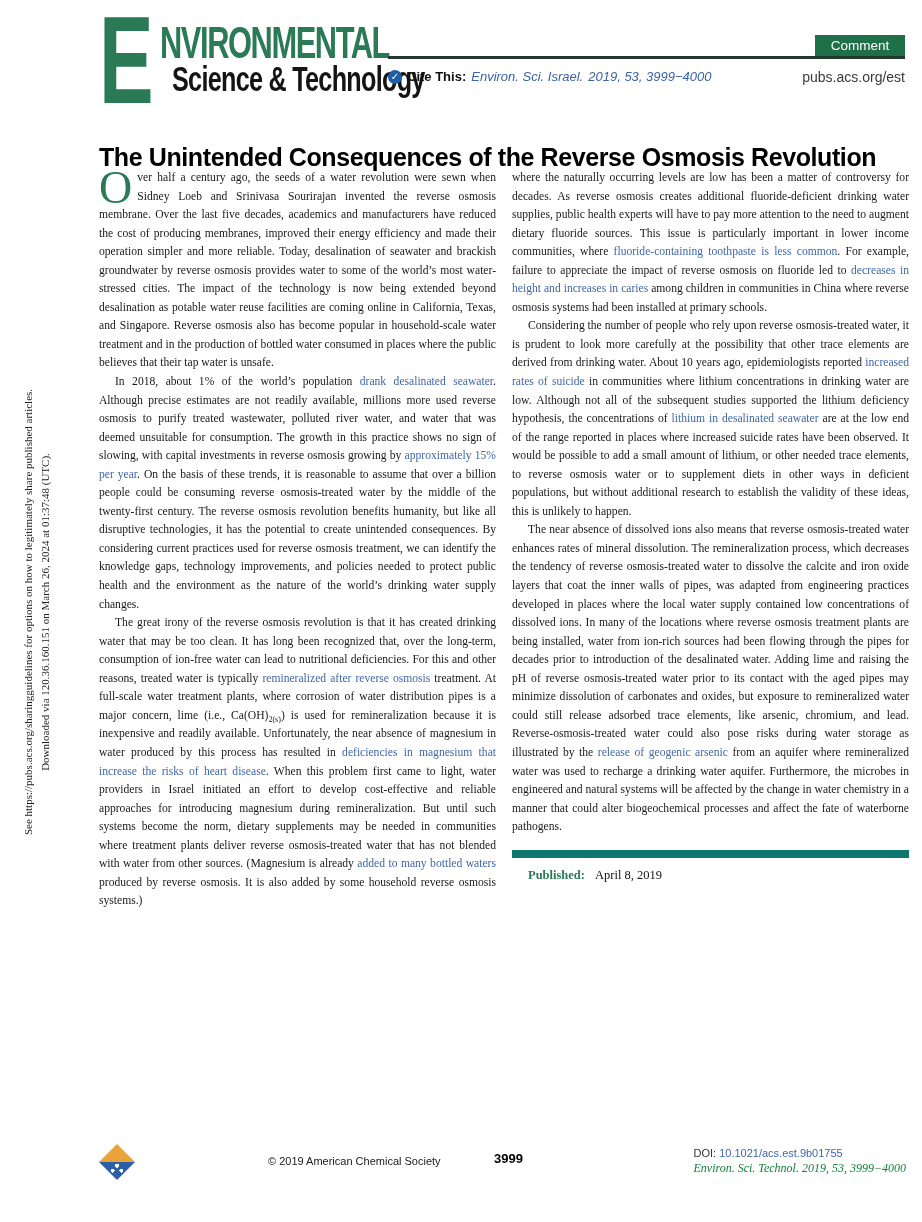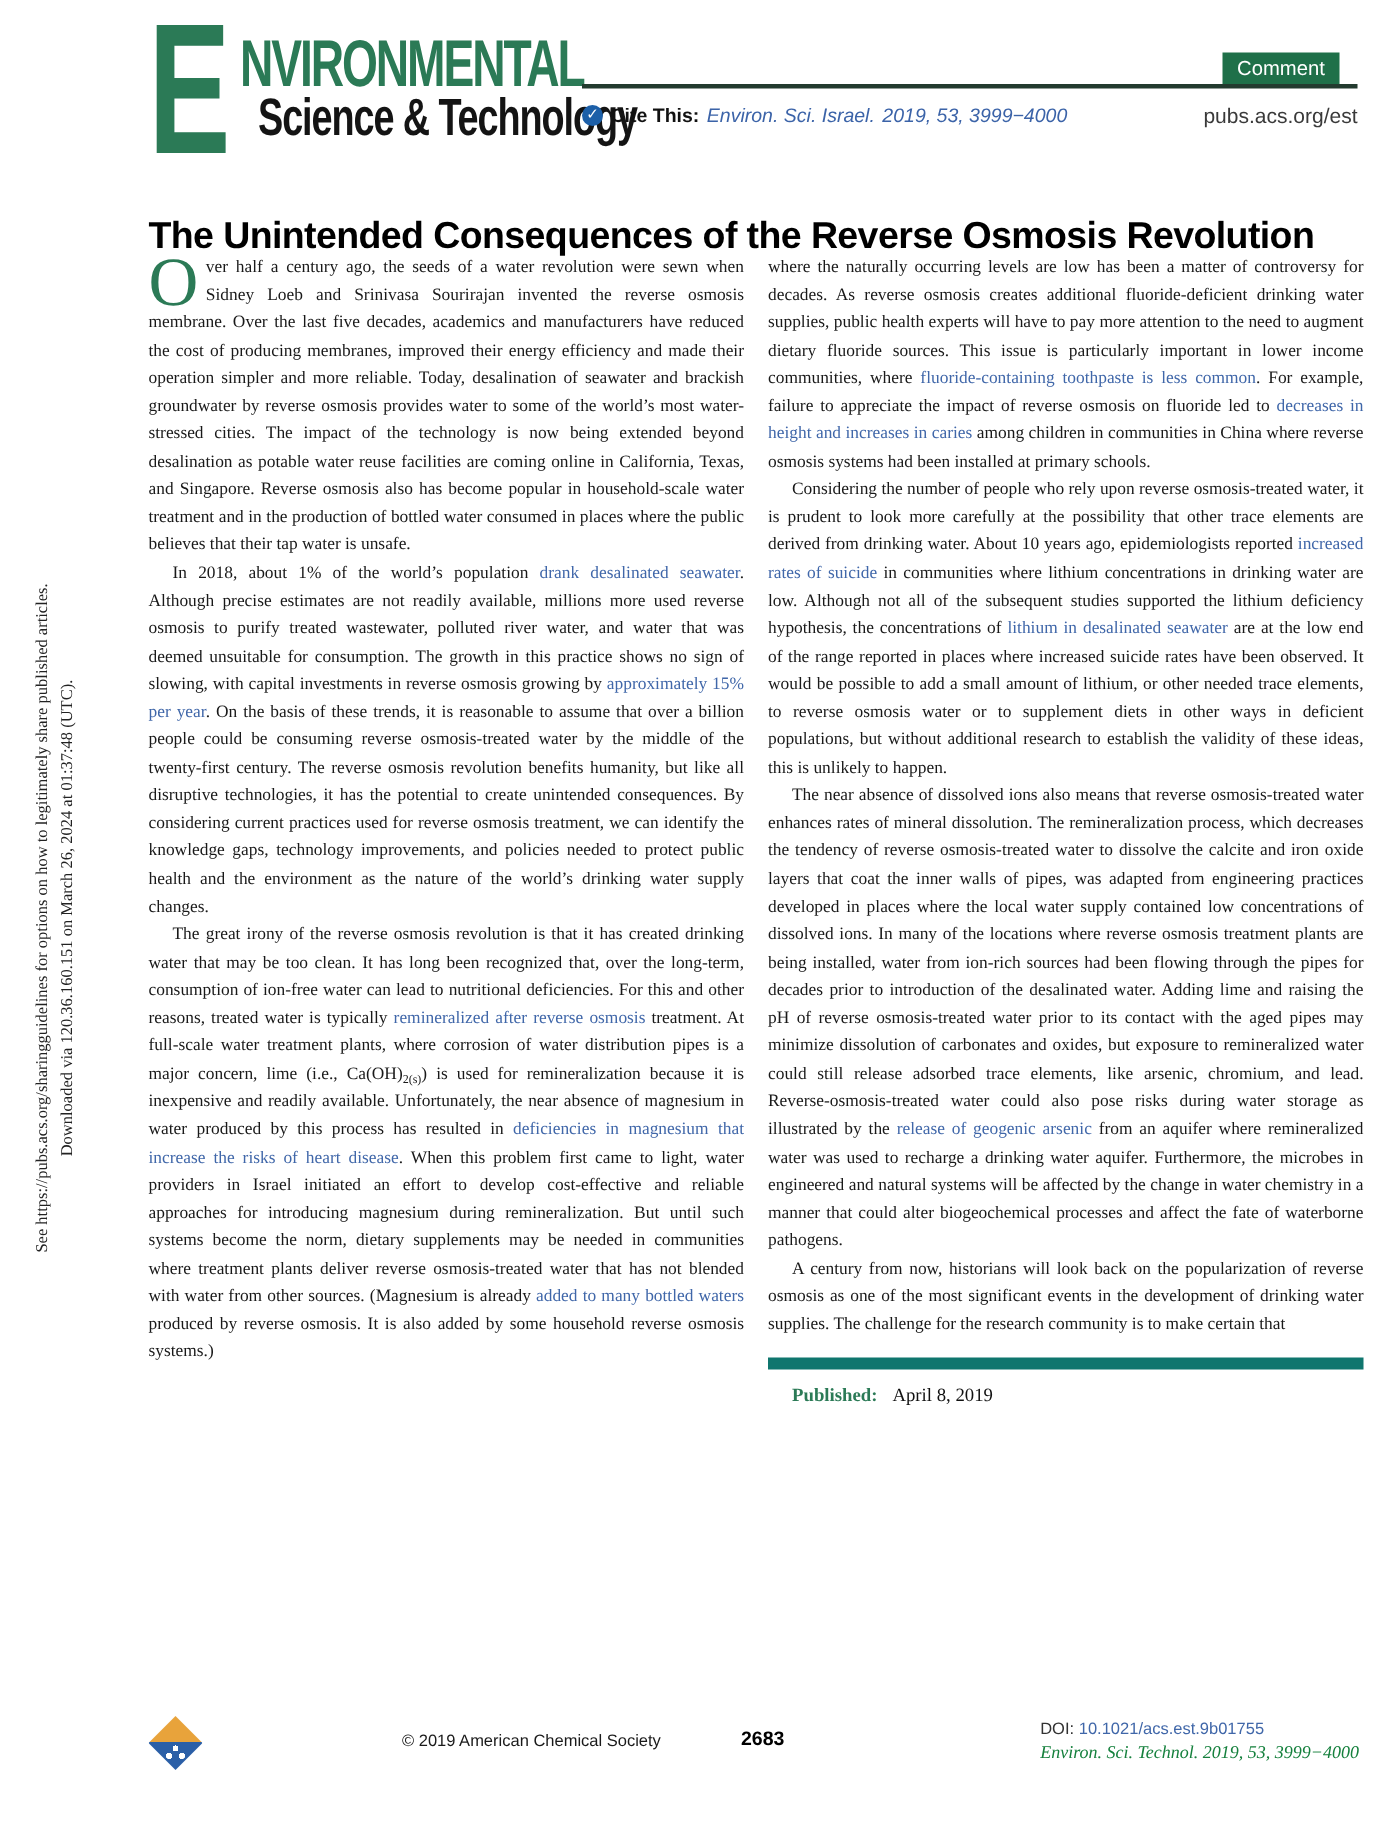--- a/index.html
+++ b/index.html
@@ -31,21 +31,21 @@
   }
   .logo-bottom {
     font-family:"Liberation Sans", sans-serif; font-weight:bold; color:#141414;
     font-size:35px; line-height:35px; transform:scaleX(0.72);
     transform-origin:left top; margin:-4px 0 0 12px; letter-spacing:-1px; white-space:nowrap;
   }
 
   
   .header-rule { position:absolute; left:388px; top:56px; width:517px; height:3px; background:#233B2F; }
   .comment-badge {
-    position:absolute; left:815px; top:35px; width:78px; height:21px;
+    position:absolute; left:815px; top:35px; width:90px; height:21px;
     background:#1F7049; color:#fff; text-align:center;
     font:13.5px/21px "Liberation Sans", sans-serif;
   }
   .cite-row {
     position:absolute; left:388px; top:68px; display:flex; align-items:center; gap:5px;
     font:13px/18px "Liberation Sans", sans-serif; color:#111;
   }
   .cite-icon {
     width:14px; height:14px; border-radius:50%; background:#1C5FA8; color:#fff;
     font-size:10px; line-height:14px; text-align:center; display:inline-block; flex:0 0 auto;
@@ -135,32 +135,31 @@
         <p class="para"><span class="dropcap">O</span><span>ver half a century ago, the seeds of a water revolution were sewn when Sidney Loeb and Srinivasa Sourirajan invented the reverse osmosis membrane. Over the last five decades, academics and manufacturers have reduced the cost of producing membranes, improved their energy efficiency and made their operation simpler and more reliable. Today, desalination of seawater and brackish groundwater by reverse osmosis provides water to some of the world’s most water-stressed cities. The impact of the technology is now being extended beyond desalination as potable water reuse facilities are coming online in California, Texas, and Singapore. Reverse osmosis also has become popular in household-scale water treatment and in the production of bottled water consumed in places where the public believes that their tap water is unsafe.</span></p>
         <p class="para indent"><span>In 2018, about 1% of the world’s population </span><a class="ref-link">drank desalinated seawater</a><span>. Although precise estimates are not readily available, millions more used reverse osmosis to purify treated wastewater, polluted river water, and water that was deemed unsuitable for consumption. The growth in this practice shows no sign of slowing, with capital investments in reverse osmosis growing by </span><a class="ref-link">approximately 15% per year</a><span>. On the basis of these trends, it is reasonable to assume that over a billion people could be consuming reverse osmosis-treated water by the middle of the twenty-first century. The reverse osmosis revolution benefits humanity, but like all disruptive technologies, it has the potential to create unintended consequences. By considering current practices used for reverse osmosis treatment, we can identify the knowledge gaps, technology improvements, and policies needed to protect public health and the environment as the nature of the world’s drinking water supply changes.</span></p>
         <p class="para indent"><span>The great irony of the reverse osmosis revolution is that it has created drinking water that may be too clean. It has long been recognized that, over the long-term, consumption of ion-free water can lead to nutritional deficiencies. For this and other reasons, treated water is typically </span><a class="ref-link">remineralized after reverse osmosis</a><span> treatment. At full-scale water treatment plants, where corrosion of water distribution pipes is a major concern, lime (i.e., Ca(OH)</span><sub>2(s)</sub><span>) is used for remineralization because it is inexpensive and readily available. Unfortunately, the near absence of magnesium in water produced by this process has resulted in </span><a class="ref-link">deficiencies in magnesium that increase the risks of heart disease</a><span>. When this problem first came to light, water providers in Israel initiated an effort to develop cost-effective and reliable approaches for introducing magnesium during remineralization. But until such systems become the norm, dietary supplements may be needed in communities where treatment plants deliver reverse osmosis-treated water that has not blended with water from other sources. (Magnesium is already </span><a class="ref-link">added to many bottled waters</a><span> produced by reverse osmosis. It is also added by some household reverse osmosis systems.)</span></p>
       </div>
   </div>
   <div class="col">
     <div class="col-paras">
         <p class="para"><span>where the naturally occurring levels are low has been a matter of controversy for decades. As reverse osmosis creates additional fluoride-deficient drinking water supplies, public health experts will have to pay more attention to the need to augment dietary fluoride sources. This issue is particularly important in lower income communities, where </span><a class="ref-link">fluoride-containing toothpaste is less common</a><span>. For example, failure to appreciate the impact of reverse osmosis on fluoride led to </span><a class="ref-link">decreases in height and increases in caries</a><span> among children in communities in China where reverse osmosis systems had been installed at primary schools.</span></p>
         <p class="para indent"><span>Considering the number of people who rely upon reverse osmosis-treated water, it is prudent to look more carefully at the possibility that other trace elements are derived from drinking water. About 10 years ago, epidemiologists reported </span><a class="ref-link">increased rates of suicide</a><span> in communities where lithium concentrations in drinking water are low. Although not all of the subsequent studies supported the lithium deficiency hypothesis, the concentrations of </span><a class="ref-link">lithium in desalinated seawater</a><span> are at the low end of the range reported in places where increased suicide rates have been observed. It would be possible to add a small amount of lithium, or other needed trace elements, to reverse osmosis water or to supplement diets in other ways in deficient populations, but without additional research to establish the validity of these ideas, this is unlikely to happen.</span></p>
         <p class="para indent"><span>The near absence of dissolved ions also means that reverse osmosis-treated water enhances rates of mineral dissolution. The remineralization process, which decreases the tendency of reverse osmosis-treated water to dissolve the calcite and iron oxide layers that coat the inner walls of pipes, was adapted from engineering practices developed in places where the local water supply contained low concentrations of dissolved ions. In many of the locations where reverse osmosis treatment plants are being installed, water from ion-rich sources had been flowing through the pipes for decades prior to introduction of the desalinated water. Adding lime and raising the pH of reverse osmosis-treated water prior to its contact with the aged pipes may minimize dissolution of carbonates and oxides, but exposure to remineralized water could still release adsorbed trace elements, like arsenic, chromium, and lead. Reverse-osmosis-treated water could also pose risks during water storage as illustrated by the </span><a class="ref-link">release of geogenic arsenic</a><span> from an aquifer where remineralized water was used to recharge a drinking water aquifer. Furthermore, the microbes in engineered and natural systems will be affected by the change in water chemistry in a manner that could alter biogeochemical processes and affect the fate of waterborne pathogens.</span></p>
-        <p class="para indent"><span>A century from now, historians will look back on the popularization of reverse osmosis as one of the most significant events in the development of drinking water supplies. The challenge for the research community is to make certain that</span></p>
       </div>
     <div class="published">
       <span class="published-label">Published:</span><span class="published-date">April 8, 2019</span>
     </div>
   </div>
 </div>
 
 <div class="footer-logo">
   <span class="acs-diamond"></span>
 </div>
 <div class="copyright">© 2019 American Chemical Society</div>
-<div class="page-number">2683</div>
+<div class="page-number">3999</div>
 <div class="doi-block">
   <div class="doi-line">
     <span>DOI:</span>
     <a class="doi-link">10.1021/acs.est.9b01755</a>
   </div>
   <div class="citation-line">Environ. Sci. Technol. 2019, 53, 3999−4000</div>
 </div>
 
 </body></html>

